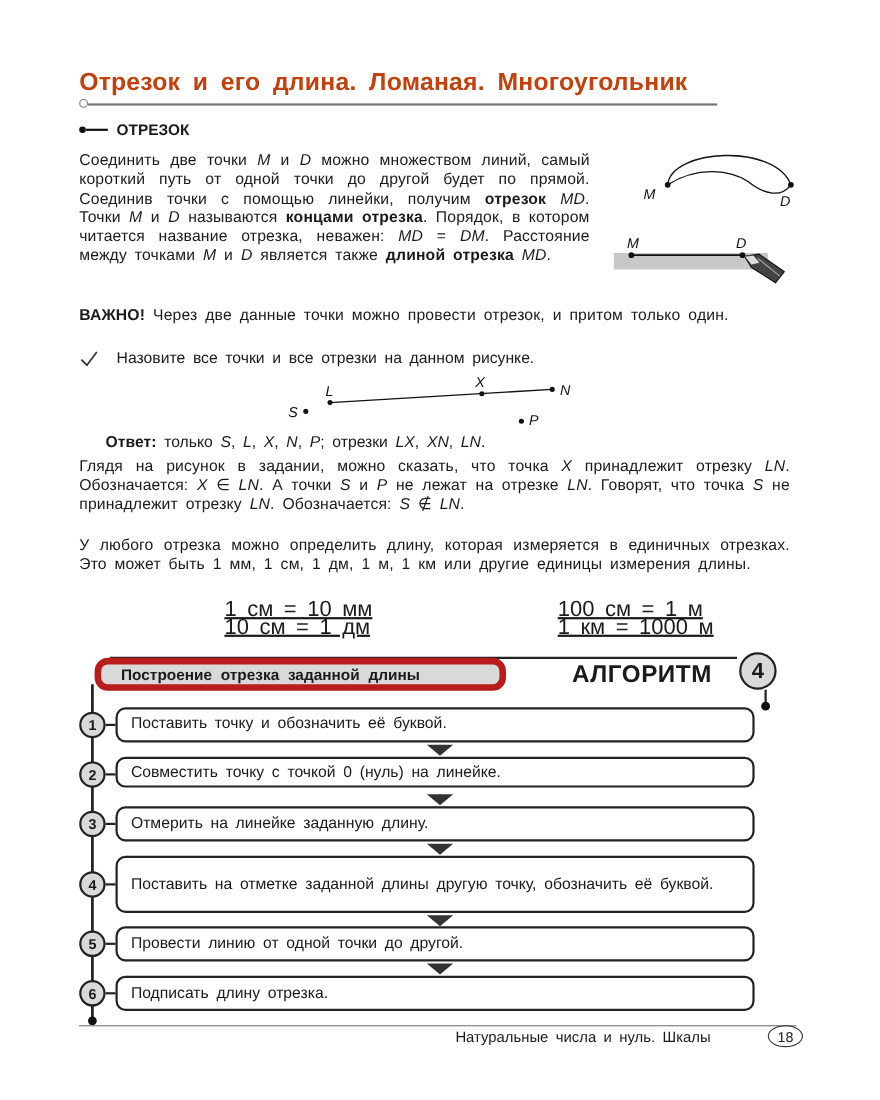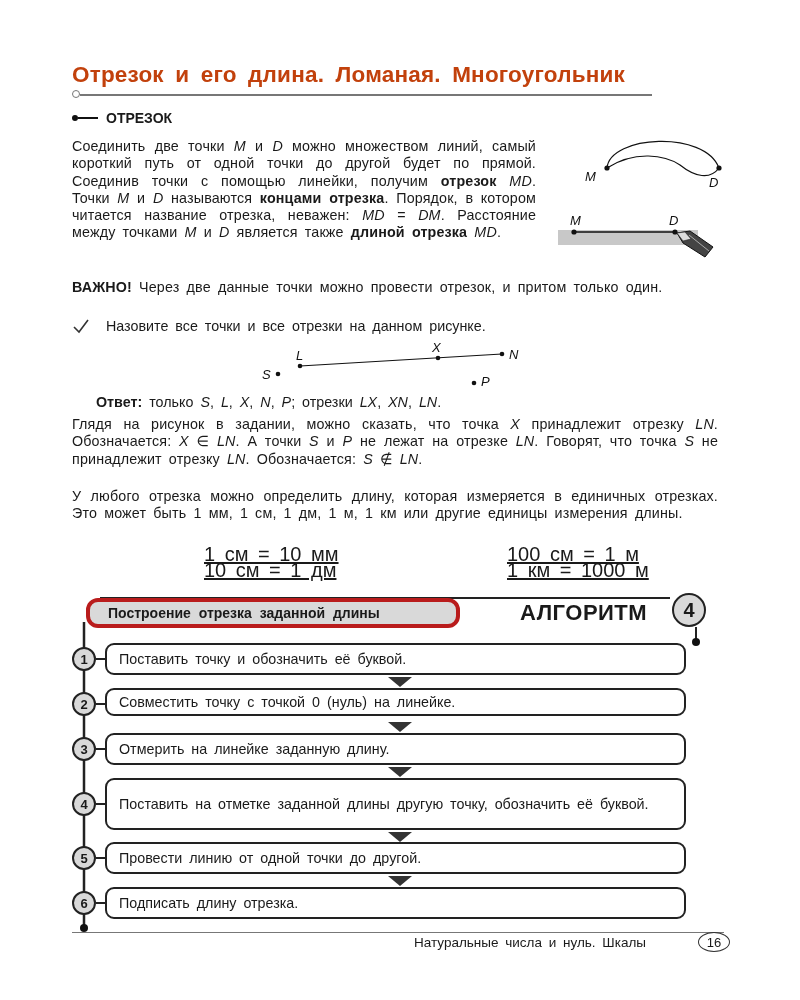--- a/index.html
+++ b/index.html
@@ -17,21 +17,21 @@
   .p i { font-style: italic; }
   .intro { left: 72px; top: 138px; width: 464px; }
   .important { left: 72px; top: 279px; width: 646px; }
   .task { left: 72px; top: 318px; font-size: 14.3px; display: flex; gap: 16px; align-items: center; word-spacing: 3px; }
   .answer { left: 96px; top: 394px; font-size: 14.3px; word-spacing: 3px; }
   .para2 { left: 72px; top: 416px; width: 646px; }
   .para3 { left: 72px; top: 488px; width: 646px; }
   .eq { font-size: 20px; line-height: 16px; word-spacing: 4px; text-decoration: underline; }
   .eq-l { left: 204px; top: 546px; }
   .eq-r { left: 507px; top: 546px; }
-  .algo-head-box { left: 86px; top: 598px; width: 374px; height: 30px; background: #d9d9d9; border: 4px solid #b91c1c; border-radius: 12px; box-sizing: border-box;
+  .algo-head-box { left: 86px; top: 598px; width: 374px; height: 30px; background: #d9d9d9; border: 6px solid #b91c1c; border-radius: 12px; box-sizing: border-box;
      font-size: 14px; font-weight: bold; display: flex; align-items: center; padding-left: 18px; word-spacing: 4px; }
   .algo-word { left: 520px; top: 600px; font-size: 22px; font-weight: bold; letter-spacing: 0.5px; }
   .algo-num { left: 672px; top: 593px; width: 34px; height: 34px; border-radius: 50%; border: 2px solid #222; background: #d9d9d9; box-sizing: border-box;
      font-size: 20px; font-weight: bold; display: flex; align-items: center; justify-content: center; }
   .step-box { position: absolute; left: 105px; width: 581px; border: 2px solid #222; border-radius: 9px; box-sizing: border-box; background: #fff;
      font-size: 14.3px; line-height: 17px; padding: 6px 12px; display: flex; align-items: center; word-spacing: 3px; }
   .step-num { position: absolute; left: 72px; width: 24px; height: 24px; border-radius: 50%; border: 2px solid #222; background: #d9d9d9; box-sizing: border-box;
      font-size: 13px; font-weight: bold; display: flex; align-items: center; justify-content: center; }
   .arrow-down { position: absolute; left: 388px; width: 0; height: 0; border-left: 12px solid transparent; border-right: 12px solid transparent; border-top: 10px solid #333; }
   .footer-rule { left: 72px; top: 932px; width: 652px; height: 1px; background: #777; }
@@ -132,21 +132,21 @@
   <line x1="96" y1="804" x2="105" y2="804" stroke="#222" stroke-width="2"></line>
   <line x1="96" y1="858" x2="105" y2="858" stroke="#222" stroke-width="2"></line>
   <line x1="96" y1="903" x2="105" y2="903" stroke="#222" stroke-width="2"></line>
 </svg>
 
 <div class="abs algo-head-box">Построение отрезка заданной длины</div>
 <div class="abs algo-word">АЛГОРИТМ</div>
 <div class="abs algo-num">4</div>
 
 <div class="step-num" style="top:647px;">1</div>
-<div class="step-box" style="top:643px; height:32px;">
+<div class="step-box" style="top:643px; height:32px;align-items:flex-end;">
     <span>Поставить точку и обозначить её буквой.</span>
   </div>
 <div class="arrow-down" style="top:677px;"></div>
 
 <div class="step-num" style="top:692px;">2</div>
 <div class="step-box" style="top:688px; height:28px;">
     <span>Совместить точку с точкой 0 (нуль) на линейке.</span>
   </div>
 <div class="arrow-down" style="top:722px;"></div>
 
@@ -168,13 +168,13 @@
   </div>
 <div class="arrow-down" style="top:876px;"></div>
 
 <div class="step-num" style="top:891px;">6</div>
 <div class="step-box" style="top:887px; height:32px;">
     <span>Подписать длину отрезка.</span>
   </div>
 
 <div class="abs footer-rule"></div>
 <div class="abs footer-text">Натуральные числа и нуль. Шкалы</div>
-<div class="abs page-num">16</div>
+<div class="abs page-num">18</div>
 
 </body></html>

